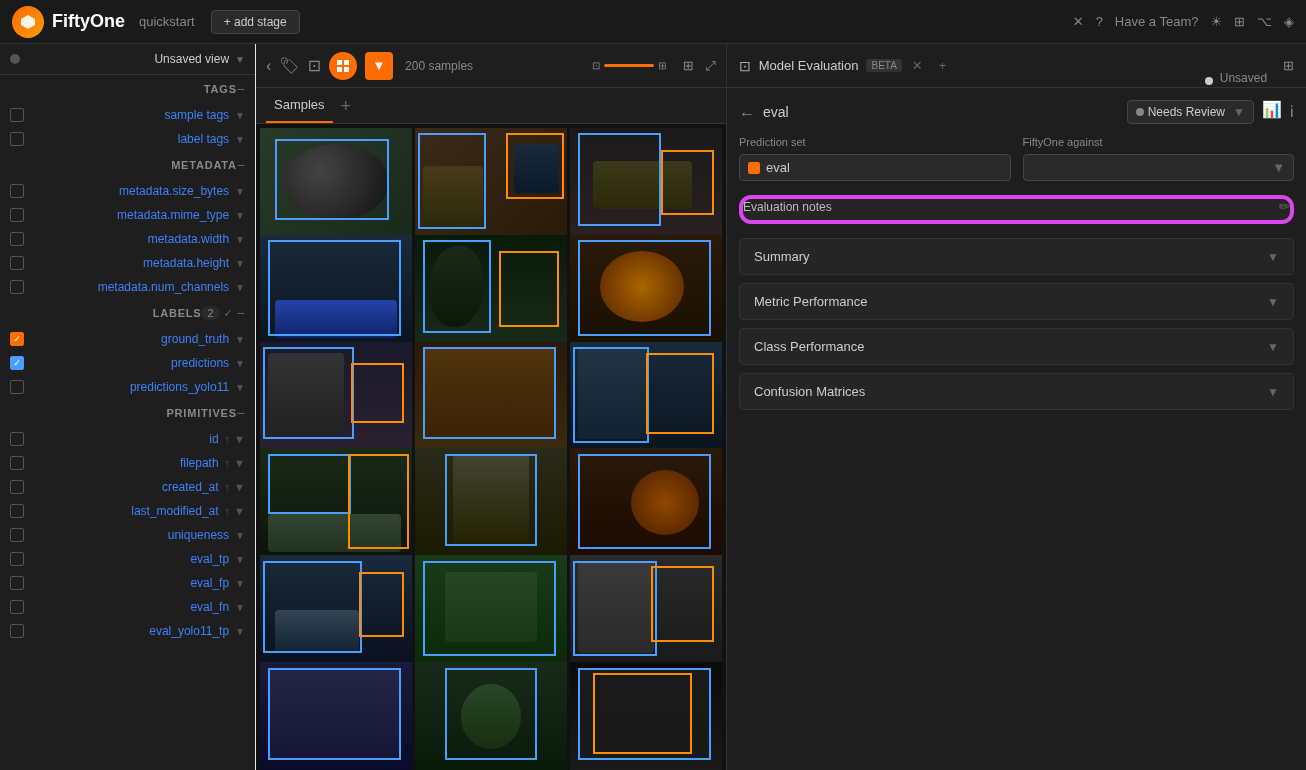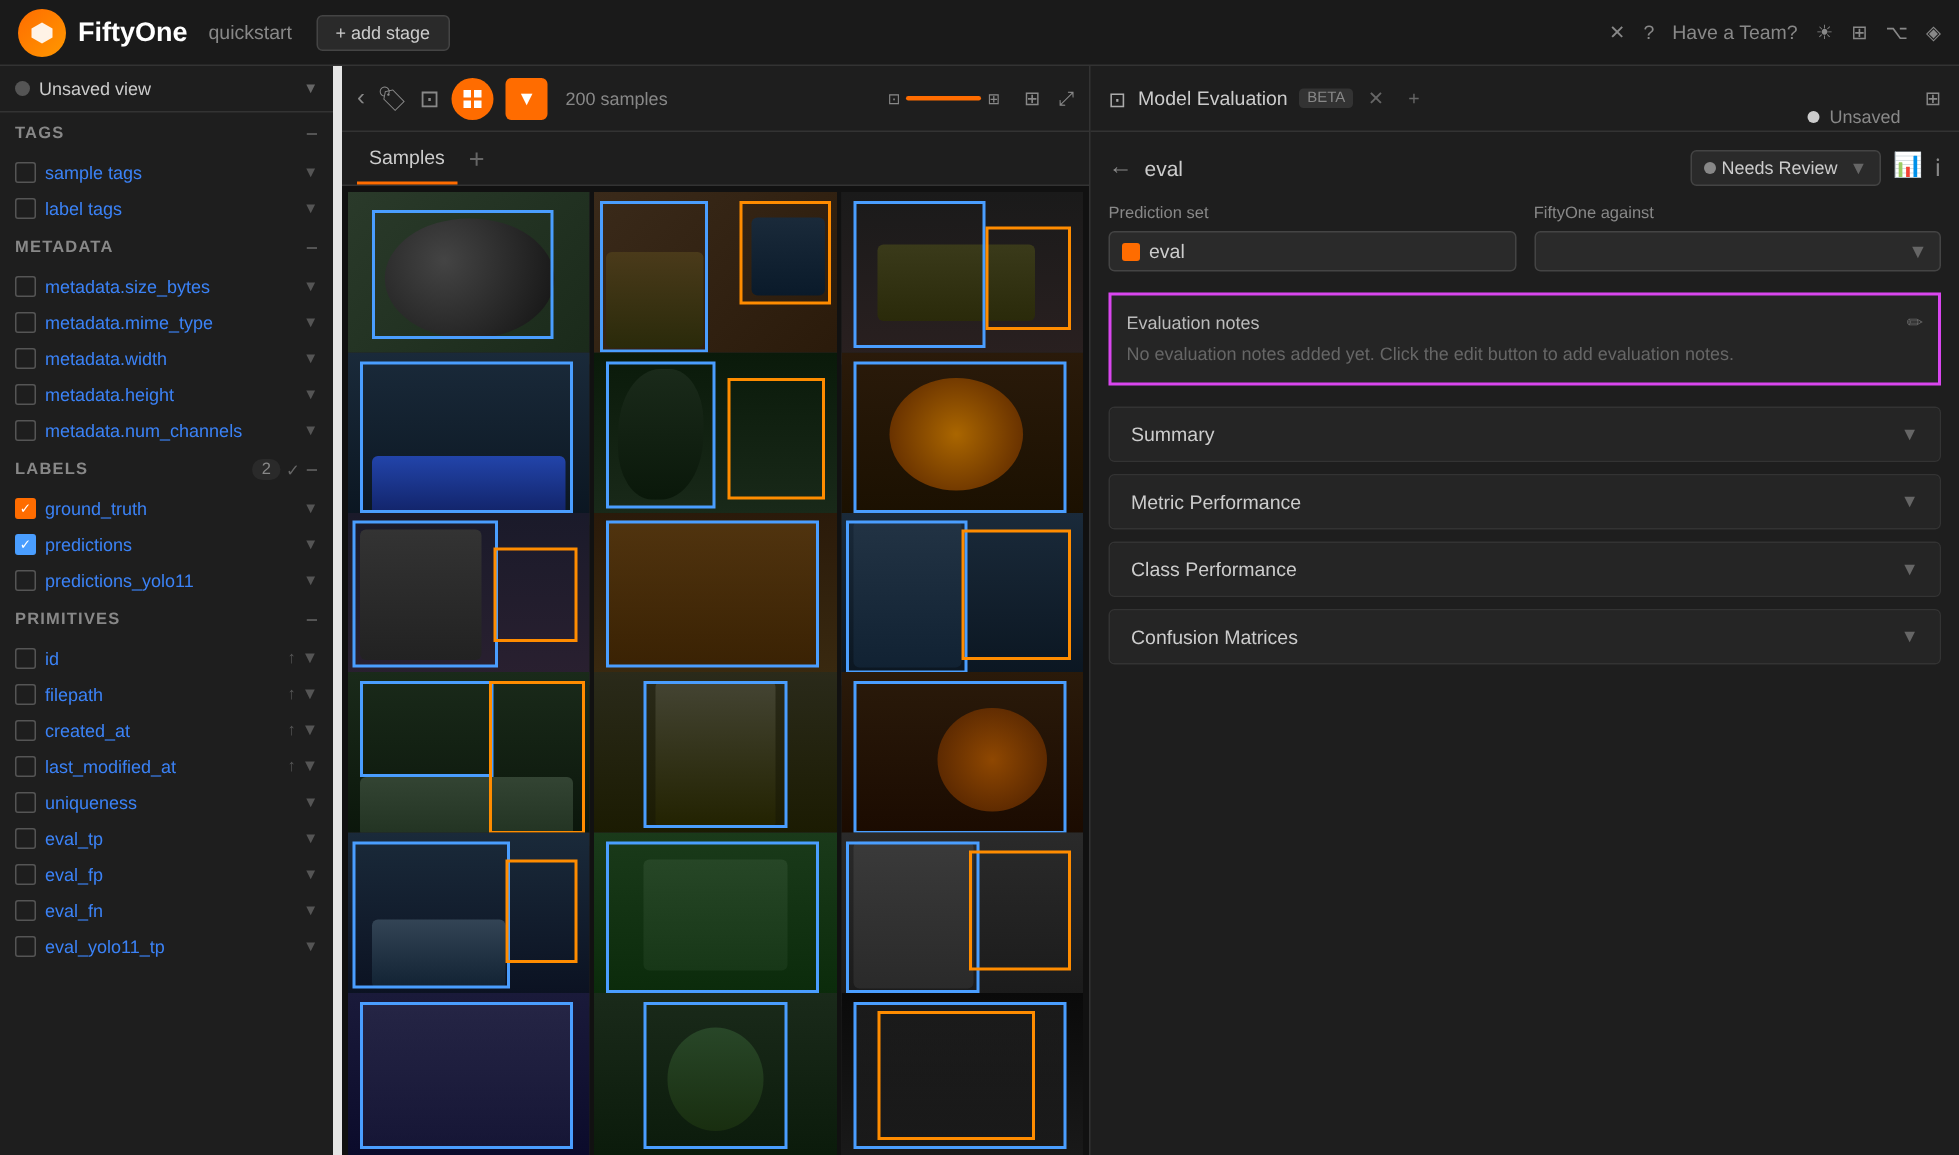--- a/index.html
+++ b/index.html
@@ -12,21 +12,21 @@
     .app-name { font-size: 18px; font-weight: 600; color: #fff; }
     .app-context { color: #888; font-size: 13px; margin-left: 6px; }
     .add-stage-btn { background: #2a2a2a; border: 1px solid #444; color: #ccc; padding: 4px 12px; border-radius: 4px; cursor: pointer; font-size: 12px; margin-left: 8px; }
     .topbar-spacer { flex: 1; }
     .topbar-actions { display: flex; align-items: center; gap: 12px; color: #888; font-size: 13px; }
 
     
     .main { display: flex; flex: 1; overflow: hidden; }
 
     
-    .sidebar { width: 228px; background: #1e1e1e; border-right: 6px solid #e5e5e5; display: flex; flex-direction: column; overflow-y: auto; flex-shrink: 0; }
+    .sidebar { width: 256px; background: #1e1e1e; border-right: 1px solid #e5e5e5; display: flex; flex-direction: column; overflow-y: auto; flex-shrink: 0; text-align: right; }
     .sidebar::-webkit-scrollbar { width: 4px; }
     .sidebar::-webkit-scrollbar-thumb { background: #444; }
 
     .view-selector { display: flex; align-items: center; padding: 8px 10px; border-bottom: 1px solid #333; gap: 6px; }
     .view-dot { width: 10px; height: 10px; background: #555; border-radius: 50%; }
     .view-name { flex: 1; color: #ccc; font-size: 12px; }
     .view-arrow { color: #666; font-size: 10px; }
 
     .filter-bar { display: flex; align-items: center; padding: 6px 10px; border-bottom: 1px solid #2a2a2a; gap: 6px; }
     .filter-label { flex: 1; color: #888; font-size: 12px; letter-spacing: 0.5px; }
@@ -66,21 +66,21 @@
     .img-cell { position: relative; background: #222; overflow: hidden; aspect-ratio: 1.4; }
 
     
     .right-panel { width: 580px; background: #1e1e1e; border-left: 1px solid #333; display: flex; flex-direction: column; flex-shrink: 0; }
     .panel-header { display: flex; align-items: center; padding: 8px 12px; border-bottom: 1px solid #333; gap: 8px; height: 44px; flex-shrink: 0; }
     .panel-title { color: #ccc; font-size: 13px; font-weight: 500; }
     .beta-badge { background: #333; color: #888; font-size: 10px; padding: 1px 5px; border-radius: 3px; }
     .panel-close { color: #666; cursor: pointer; margin-left: 2px; }
     .panel-add { color: #666; cursor: pointer; margin-left: 4px; }
     .ph-spacer { flex: 1; }
-    .unsaved-indicator { display: flex; align-items: center; gap: 7px; color: #888; font-size: 12px; margin-top: 24px; }
+    .unsaved-indicator { display: flex; align-items: flex-end; gap: 7px; color: #888; font-size: 12px; margin-top: 24px; }
     .unsaved-dot { width: 8px; height: 8px; background: #ccc; border-radius: 50%; }
 
     
     .eval-content { flex: 1; overflow-y: auto; padding: 12px; }
     .eval-content::-webkit-scrollbar { width: 4px; }
     .eval-content::-webkit-scrollbar-thumb { background: #444; }
 
     .eval-nav { display: flex; align-items: center; gap: 8px; margin-bottom: 12px; }
     .back-arrow { color: #888; cursor: pointer; font-size: 16px; }
     .eval-name { color: #ccc; font-size: 14px; font-weight: 500; flex: 1; }
@@ -91,21 +91,21 @@
     .info-icon { color: #888; cursor: pointer; }
 
     .pred-section { display: flex; gap: 12px; margin-bottom: 14px; }
     .pred-col { flex: 1; }
     .pred-label { color: #888; font-size: 11px; margin-bottom: 6px; }
     .pred-input { display: flex; align-items: center; gap: 6px; background: #2a2a2a; border: 1px solid #444; border-radius: 4px; padding: 5px 8px; }
     .pred-color { width: 12px; height: 12px; background: #ff6c00; border-radius: 2px; flex-shrink: 0; }
     .compare-input { background: #2a2a2a; border: 1px solid #444; border-radius: 4px; padding: 5px 8px; display: flex; align-items: center; }
     .compare-arrow { color: #666; margin-left: auto; }
 
-    .eval-notes { background: #252525; border: 2px solid #d946ef; border-radius: 0; padding: 10px; margin-bottom: 14px; }
+    .eval-notes { background: #252525; border: 4px solid #d946ef; border-radius: 12px; margin-bottom: 14px; }
     .notes-header { display: flex; align-items: center; margin-bottom: 6px; }
     .notes-title { color: #bbb; font-size: 12px; flex: 1; }
     .notes-edit { color: #666; cursor: pointer; }
     .notes-text { color: #666; font-size: 12px; line-height: 1.4; }
 
     .collapsible-section { border: 1px solid #333; border-radius: 4px; margin-bottom: 8px; overflow: hidden; }
     .collapsible-header { display: flex; align-items: center; padding: 10px 14px; cursor: pointer; background: #252525; }
     .collapsible-title { flex: 1; color: #ccc; font-size: 13px; font-weight: 400; }
     .collapsible-arrow { color: #666; font-size: 12px; }
 
@@ -506,21 +506,20 @@
             <span class="compare-arrow">▼</span>
           </div>
         </div>
       </div>
 
       <div class="eval-notes">
         <div class="notes-header">
           <span class="notes-title">Evaluation notes</span>
           <span class="notes-edit">✏</span>
         </div>
-        <div class="notes-text">No evaluation notes added yet. Click the edit button to add evaluation notes.</div>
       </div>
 
       <div class="collapsible-section">
         <div class="collapsible-header">
           <span class="collapsible-title">Summary</span>
           <span class="collapsible-arrow">▼</span>
         </div>
       </div>
 
       <div class="collapsible-section">

